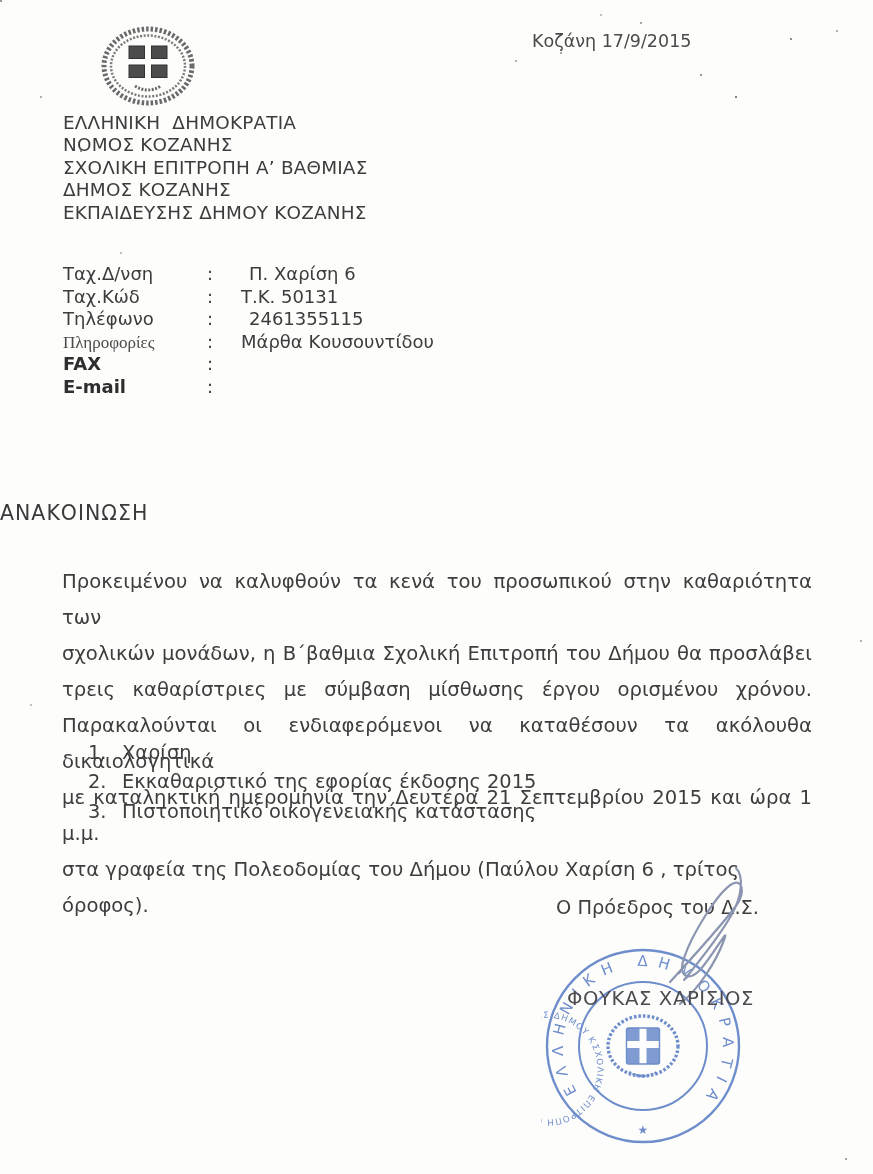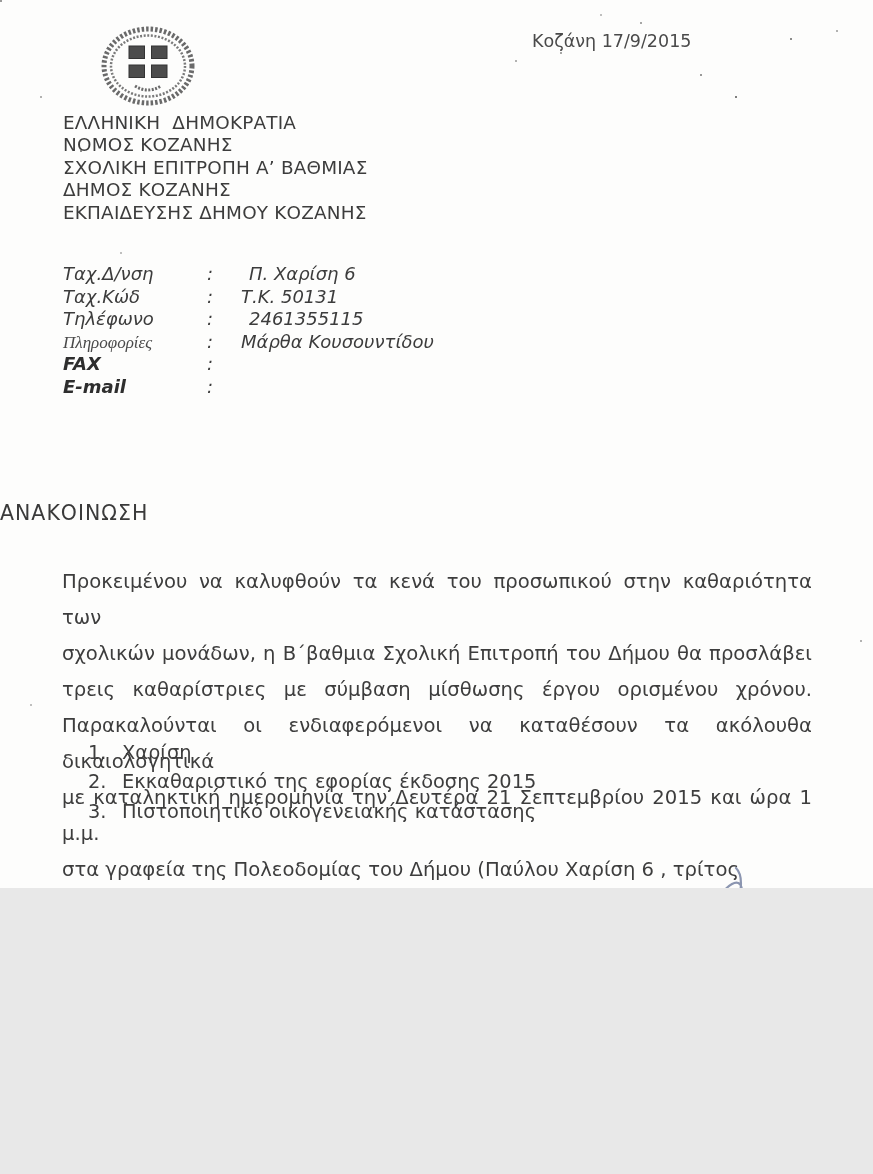--- a/index.html
+++ b/index.html
@@ -1,32 +1,32 @@
 <!DOCTYPE html>
 <html><head>
 <meta charset="utf-8">
 <style>
   html,body{margin:0;padding:0;background:#e8e8e8;}
   .page{
-    position:relative;width:873px;height:888px;margin:0 auto;
+    position:relative;width:873px;height:1174px;margin:0 auto;
     background:#fdfdfc;overflow:hidden;
     font-family:"DejaVu Sans","Liberation Sans",sans-serif;
     color:#3f3f3f;
   }
   
   .emblem{position:absolute;left:95px;top:24px;width:106px;height:86px;}
   
   .dateblock{position:absolute;left:532px;top:28px;font-size:17.5px;line-height:27px;color:#4a4a4a;}
   .dateblock .proto{padding-left:0px;}
   
   .dept{position:absolute;left:63px;top:112px;font-size:18.4px;line-height:22.4px;color:#3c3c3c;letter-spacing:.2px;}
   .dept div{white-space:pre-wrap;}
   
   .contact{position:absolute;left:63px;top:263px;font-size:18px;color:#3c3c3c;}
-  .contact .row{display:flex;align-items:baseline;height:22.6px;font-style:italic;}
+  .contact .row{display:flex;align-items:baseline;height:22.6px;}
   .contact .lbl{width:132px;}
   .contact .sep{width:34px;text-align:left;padding-left:12px;}
   .contact .val{white-space:nowrap;}
   .lbl-serif{font-family:"Liberation Serif","DejaVu Serif",serif;font-size:17px;color:#4a4a4a;}
   .lbl-bold{font-weight:bold;color:#2e2e2e;}
   .val-indent{padding-left:8px;}
   
   .doc-title{position:absolute;left:0;top:501px;width:100%;
     font-size:20.5px;letter-spacing:1px;color:#3a3a3a;}
   

